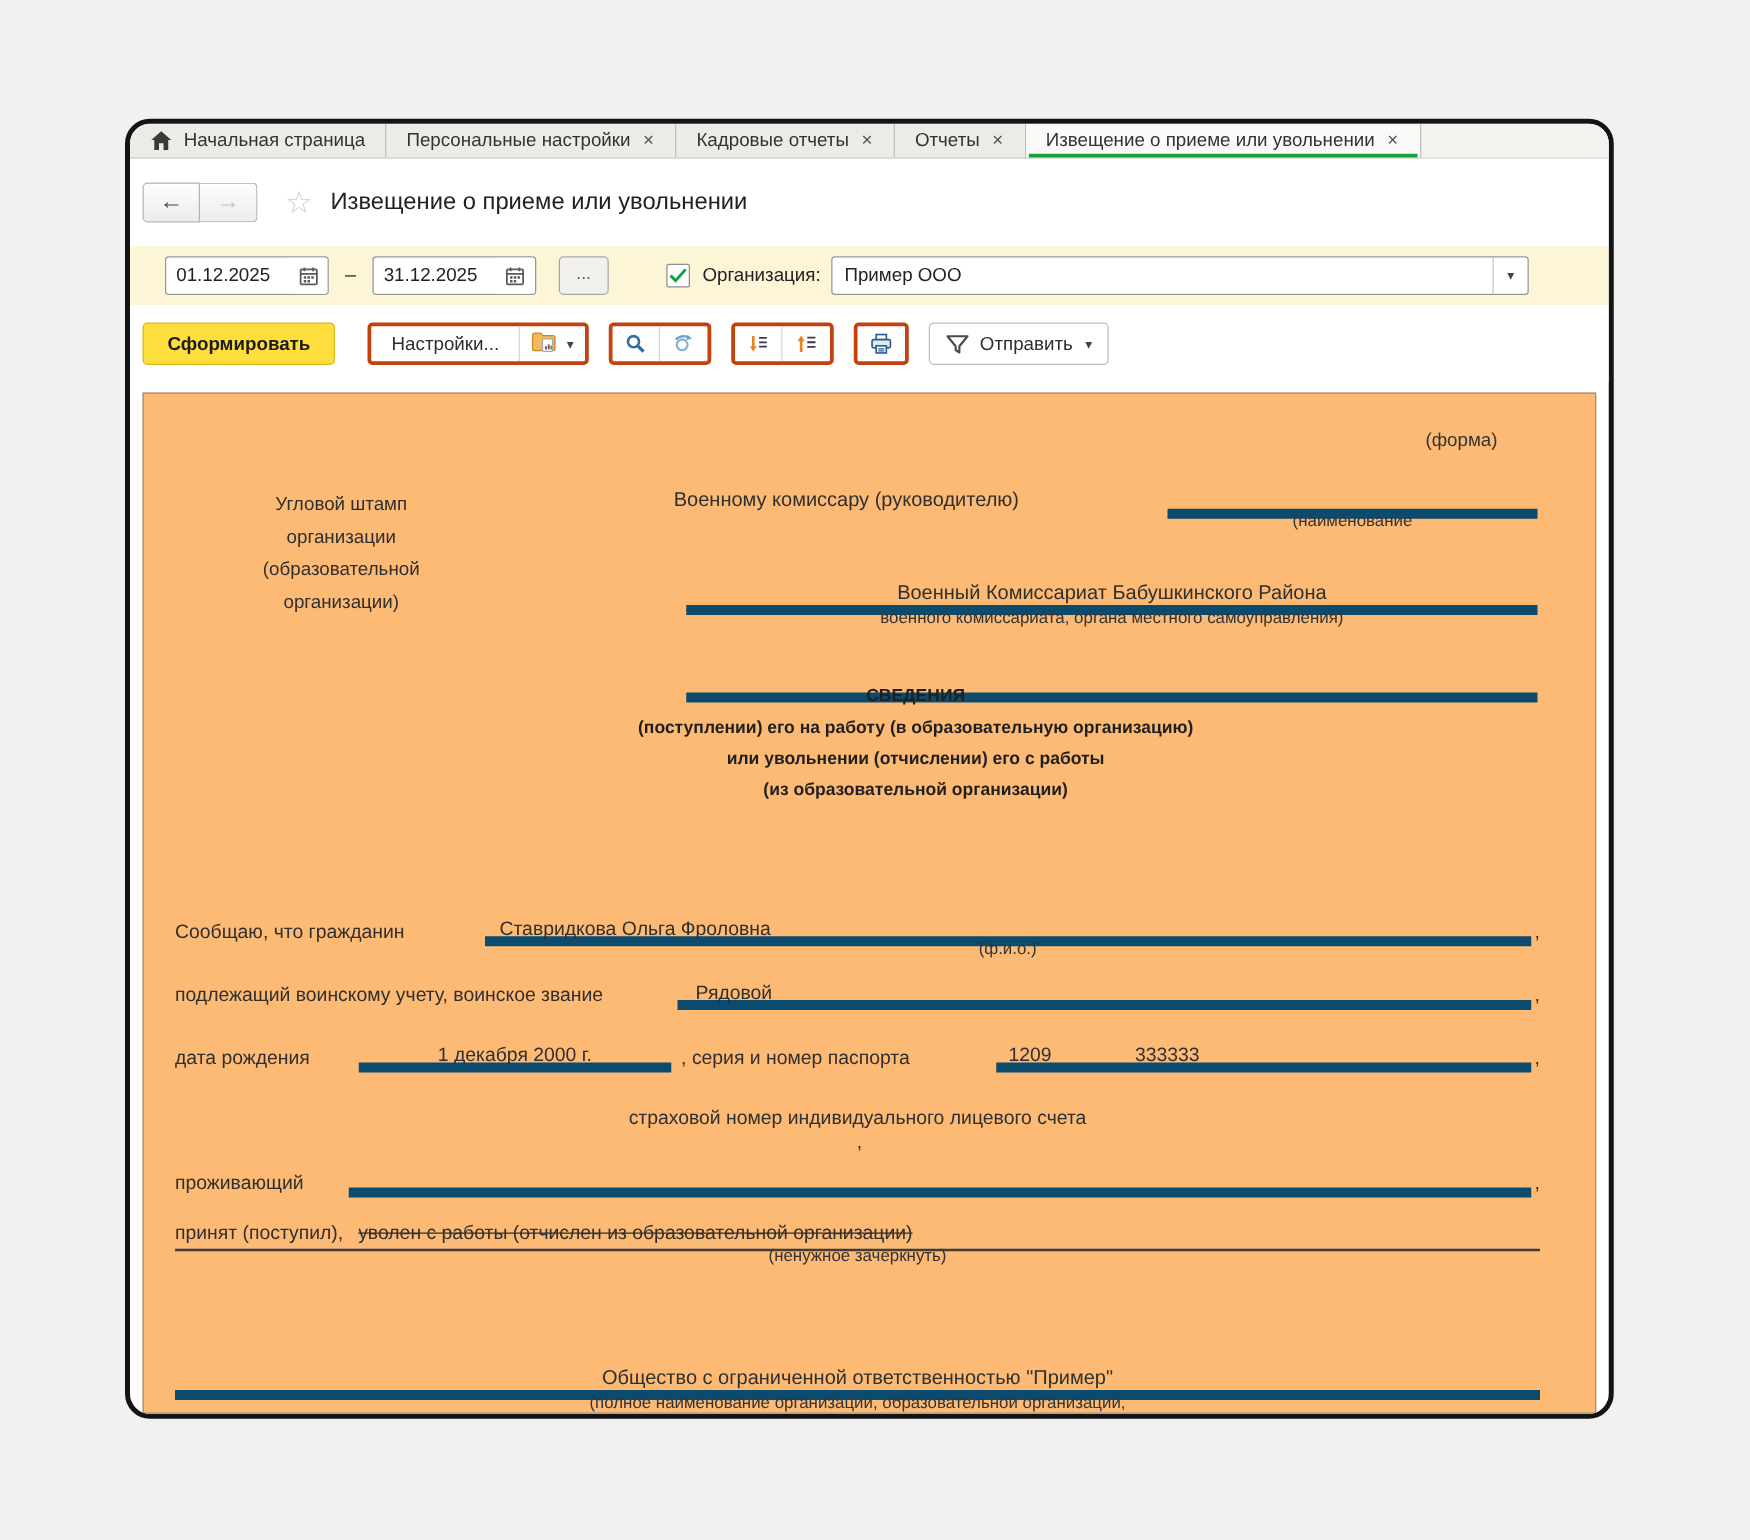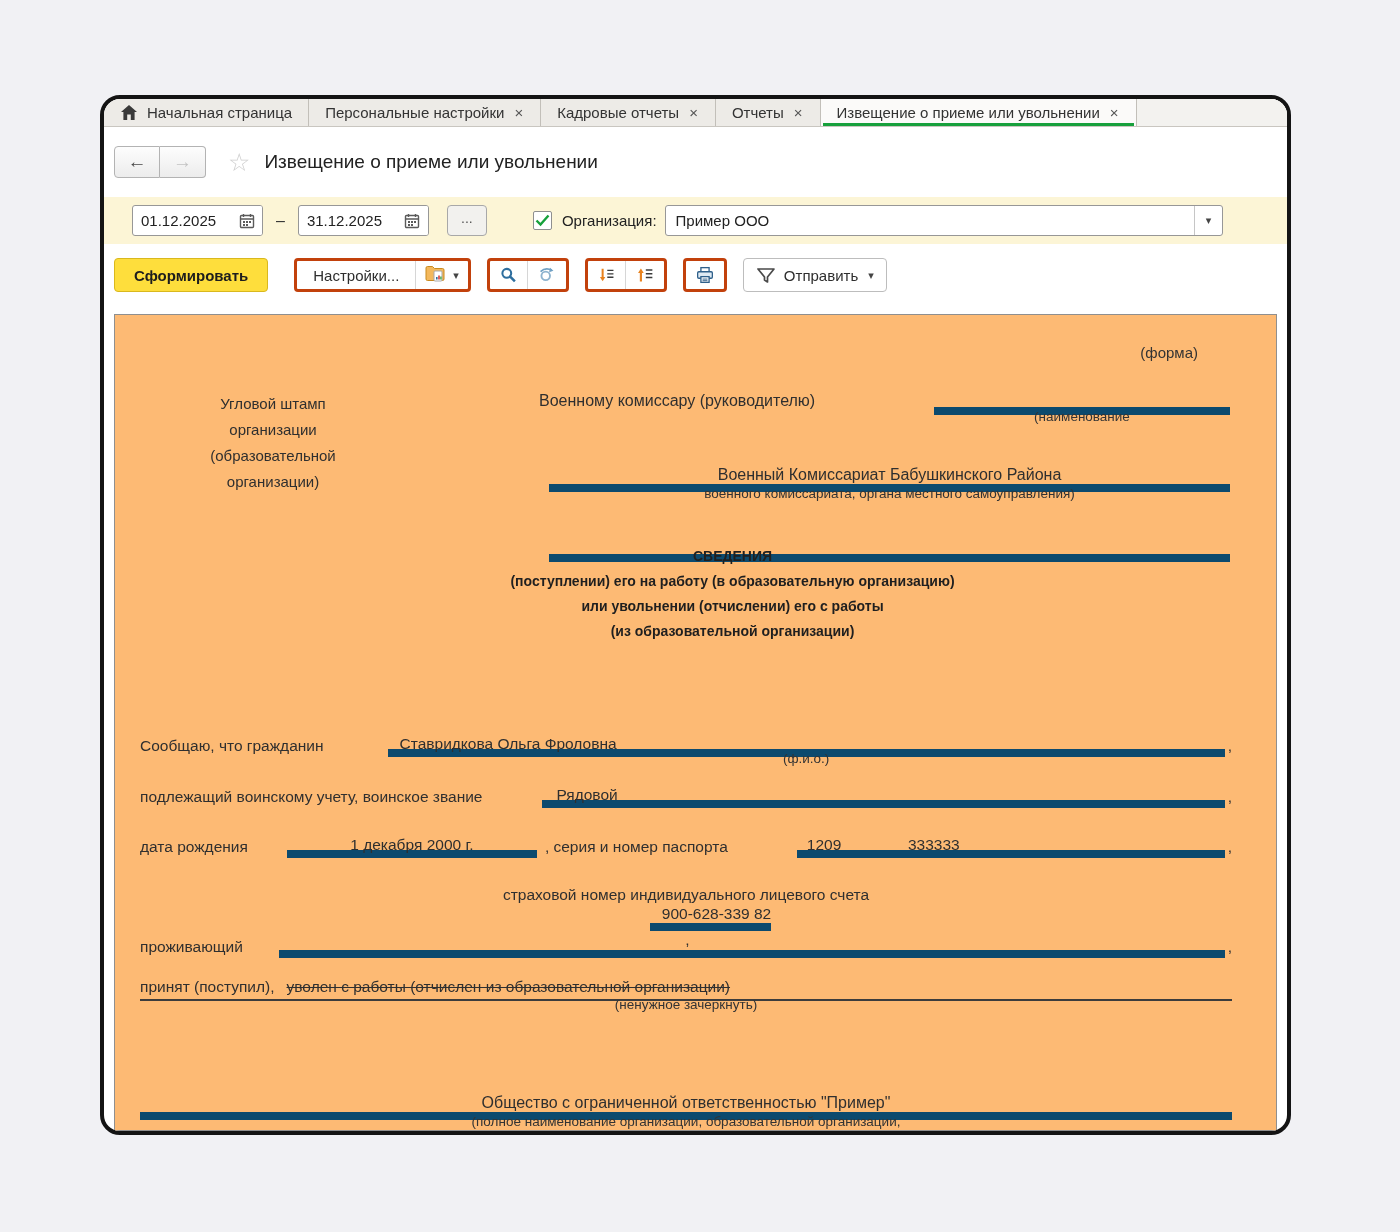--- a/index.html
+++ b/index.html
@@ -299,23 +299,20 @@
       <span class="field" style="flex:1; margin-left:69px; padding-left:10px;">
         <span>1209</span>
         <span style="display:inline-block; width:58px;"></span>
         <span>333333</span>
       </span>
       <span class="comma">,</span>
     </div>
 
     <div class="frow" style="top:560px;flex-direction:column;">
       <span class="lbl">страховой номер индивидуального лицевого счета</span>
-      <span class="field" style="flex:1; margin-left:49px; padding-left:12px;">
-        <span>900-628-339 82</span>
-      </span>
       <span class="comma">,</span>
     </div>
 
     <div class="frow" style="top:610px;">
       <span class="lbl">проживающий</span>
       <span class="field" style="flex:1; margin-left:36px;"></span>
       <span class="comma">,</span>
     </div>
 
     <div class="frow" style="top:652px; border-bottom:2px solid #3c3c3c; padding-bottom:2px;">

